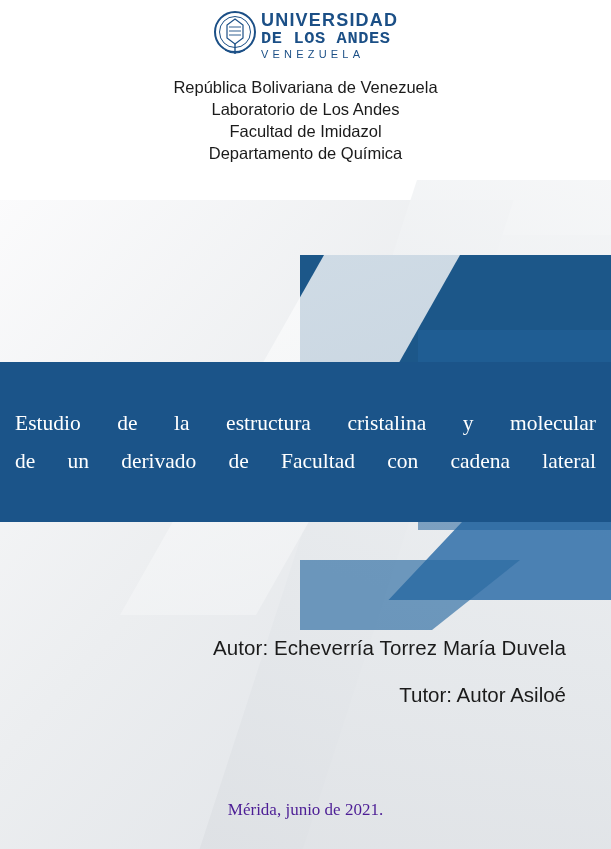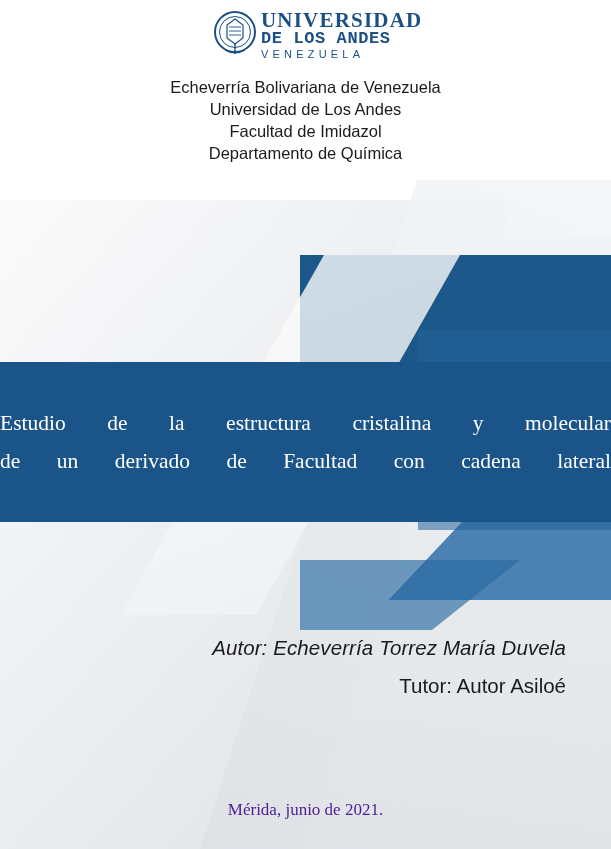--- a/index.html
+++ b/index.html
@@ -109,21 +109,21 @@
     left: 0; top: 362px;
     width: 611px;
     height: 160px;
     background: #1b5489;
     z-index: 6;
     display: flex;
     align-items: center;
   }
   .title-inner {
     width: 100%;
-    padding: 0 0;
+    padding: 0 15px;
     box-sizing: border-box;
     font-family: "Liberation Serif", serif;
     font-size: 21.5px;
     line-height: 38px;
     color: #ffffff;
     text-align: justify;
     text-align-last: left;
   }
   .title-inner span {
     display: block;
@@ -140,23 +140,22 @@
     width: 611px;
     z-index: 7;
     padding-right: 45px;
     box-sizing: border-box;
     text-align: right;
   }
   .author-line {
     font-family: "Liberation Sans", sans-serif;
     font-size: 20.5px;
     color: #1b1b1b;
-    margin-bottom: 14px;
+    margin-bottom: 23px;
     letter-spacing: .1px;
-    font-style: italic;
   }
   .tutor-line {
     font-family: "Liberation Sans", sans-serif;
     font-size: 20.5px;
     color: #1b1b1b;
   }
 
   
   .footer {
     position: absolute;
@@ -176,22 +175,22 @@
     height: 60px;
     margin: 4px auto 6px auto;
   }
   .logo-text {
     position: absolute;
     left: 58px;
     top: 2px;
     text-align: left;
   }
   .logo-t1 {
-    font-family: Liberation Serif, serif;
-    font-size: 21px;
+    font-family: Liberation Sans, sans-serif;
+    font-size: 18px;
     letter-spacing: 1.2px;
     color: #1b4f86;
     line-height: 17px;
     font-weight: bold;
   }
   .logo-t2 {
     font-family: Liberation Mono, monospace;
     font-size: 17px;
     letter-spacing: .6px;
     color: #1b4f86;
@@ -239,22 +238,22 @@
         <path d="M12 40 q10 6 20 0" fill="none" stroke="#1b4f86" stroke-width="1.2"></path>
       </svg>
       <div class="logo-text">
         <div class="logo-t1">UNIVERSIDAD</div>
         <div class="logo-t2">DE LOS ANDES</div>
         <div class="logo-t3">VENEZUELA</div>
       </div>
     </div>
 
     <div class="header-lines">
-      <div>Echeverría Bolivariana de Venezuela</div>
-      <div>Universidad de Los Andes</div>
+      <div>República Bolivariana de Venezuela</div>
+      <div>Laboratorio de Los Andes</div>
       <div>Facultad de Imidazol</div>
       <div>Departamento de Química</div>
     </div>
   </div>
 
   <div class="title-band">
     <div class="title-inner">
       <span class="title-line-1">Estudio de la estructura cristalina y molecular</span>
       <span class="title-line-2">de un derivado de Facultad con cadena lateral</span>
     </div>

